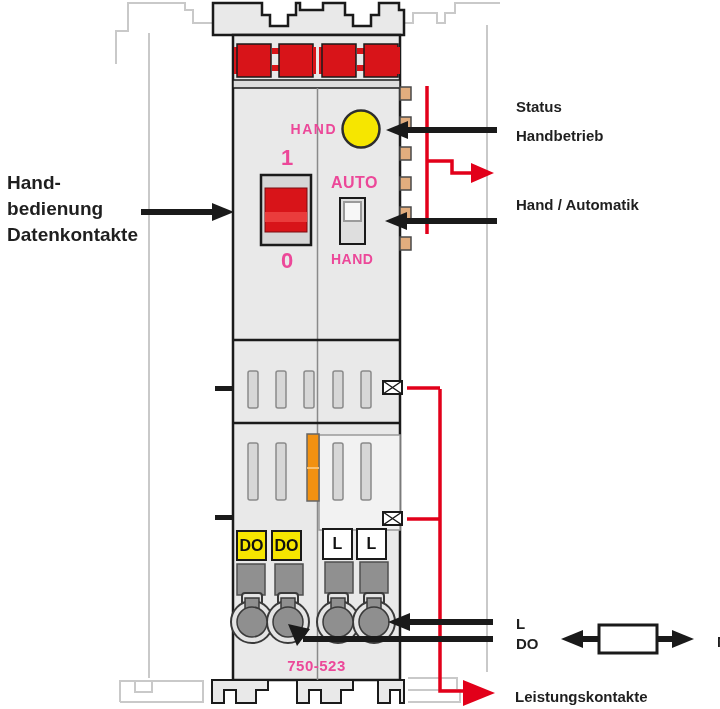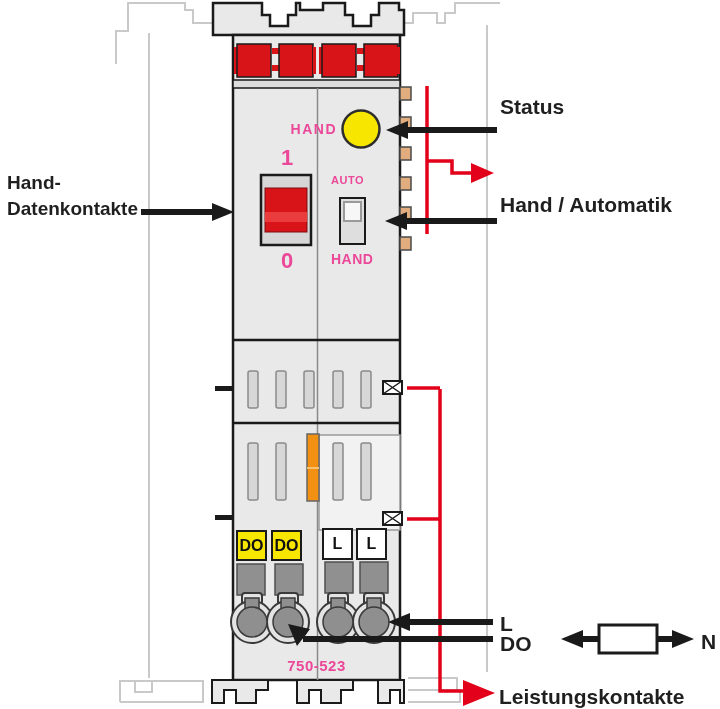--- a/index.html
+++ b/index.html
@@ -1,20 +1,20 @@
 <!DOCTYPE html>
 <html><head>
 <meta charset="utf-8">
 <style>
   html,body{margin:0;padding:0;background:#ffffff;}
   #stage{position:relative;width:720px;height:709px;background:#ffffff;overflow:hidden;
          font-family:"Liberation Sans",sans-serif;}
   svg{position:absolute;left:0;top:0;}
   .lbl{position:absolute;font-weight:bold;color:#1f1f1f;white-space:nowrap;}
-  .big{font-size:21px;line-height:29px;}
+  .big{font-size:15px;line-height:29px;margin-left:16px;}
   .left-block{font-size:19px;line-height:26px;text-align:left;}
   .dev{color:#ec4899;}
   .tag{position:absolute;display:flex;align-items:center;justify-content:center;
        font-weight:bold;color:#111;border:2px solid #1a1a1a;box-sizing:border-box;}
   .tag-yellow{background:#f6e600;}
   .tag-white{background:#ffffff;}
 </style>
 </head>
 <body>
 
@@ -165,37 +165,39 @@
     <polygon points="288,624 310,629 297,646"></polygon>
     <polygon points="561,639 583,630 583,648"></polygon>
     <polygon points="694,639 672,630 672,648"></polygon>
   </g>
   <rect x="599" y="625" width="58" height="28" fill="#ffffff" stroke="#1a1a1a" stroke-width="3"></rect>
 
 </svg>
 
 <div class="lbl left-block" style="right:582px;top:170px;">
   <div>Hand-</div>
+  <div>bedienung</div>
   <div>Datenkontakte</div>
 </div>
 
 <div class="lbl big" style="left:500px;top:92px;">
   <div>Status</div>
+  <div>Handbetrieb</div>
 </div>
 
 <div class="lbl big" style="left:500px;top:190px;">Hand / Automatik</div>
 <div class="lbl big" style="left:500px;top:609px;">L</div>
 <div class="lbl big" style="left:500px;top:629px;">DO</div>
 <div class="lbl big" style="left:701px;top:627px;">N</div>
 <div class="lbl big" style="left:499px;top:682px;">Leistungskontakte</div>
 
 <div class="lbl dev" style="right:383px;top:121px;font-size:14px;letter-spacing:1.5px;">HAND</div>
 <div class="lbl dev" style="left:277px;top:145px;width:20px;text-align:center;font-size:22px;">1</div>
 <div class="lbl dev" style="left:277px;top:248px;width:20px;text-align:center;font-size:22px;">0</div>
-<div class="lbl dev" style="left:331px;top:174px;font-size:11px;letter-spacing:0.5px;">AUTO</div>
+<div class="lbl dev" style="left:331px;top:174px;font-size:16px;letter-spacing:0.5px;">AUTO</div>
 <div class="lbl dev" style="left:331px;top:251px;font-size:14px;letter-spacing:0.5px;">HAND</div>
 <div class="lbl dev" style="left:233px;top:657px;width:167px;text-align:center;font-size:15px;letter-spacing:0.5px;">750-523</div>
 
 <div class="tag tag-yellow" style="left:236px;top:530px;width:31px;height:31px;font-size:16px;">DO</div>
 <div class="tag tag-yellow" style="left:271px;top:530px;width:31px;height:31px;font-size:16px;">DO</div>
 <div class="tag tag-white" style="left:322px;top:528px;width:31px;height:32px;font-size:16px;">L</div>
 <div class="tag tag-white" style="left:356px;top:528px;width:31px;height:32px;font-size:16px;">L</div>
 
 </div>
 

